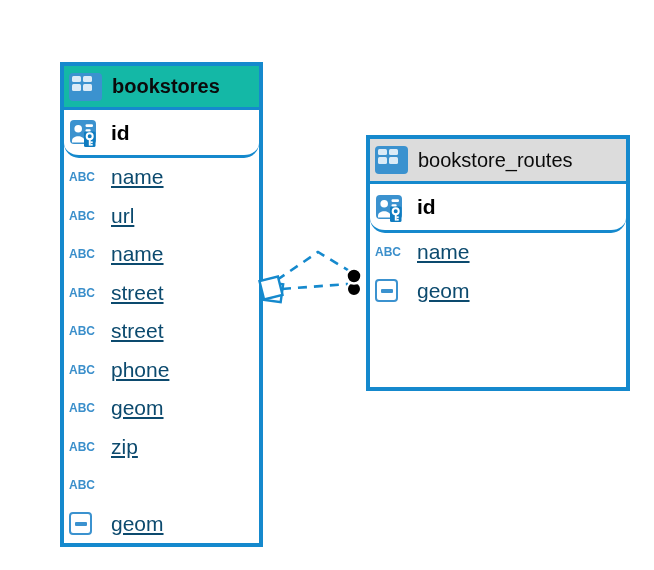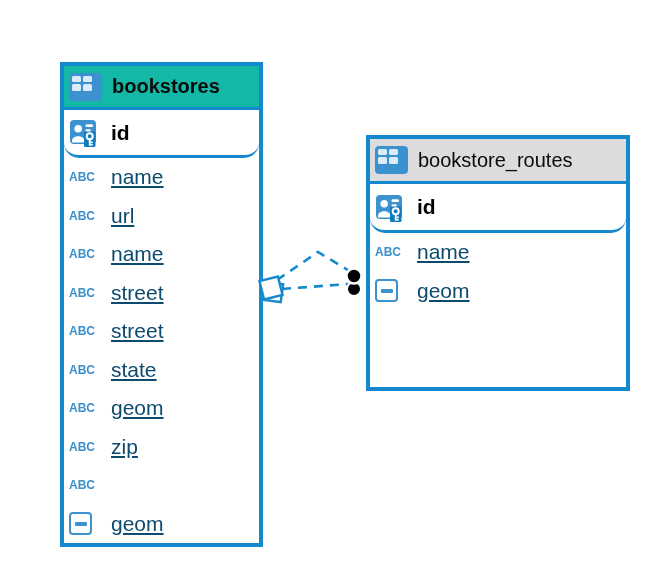--- a/index.html
+++ b/index.html
@@ -113,21 +113,21 @@
     <div class="row">
       <span class="cicon">
           <span class="icon-abc">ABC</span>
         </span>
       <span class="clabel">street</span>
     </div>
     <div class="row">
       <span class="cicon">
           <span class="icon-abc">ABC</span>
         </span>
-      <span class="clabel">state</span>
+      <span class="clabel">phone</span>
     </div>
     <div class="row">
       <span class="cicon">
           <span class="icon-abc">ABC</span>
         </span>
       <span class="clabel">geom</span>
     </div>
     <div class="row">
       <span class="cicon">
           <span class="icon-abc">ABC</span>

